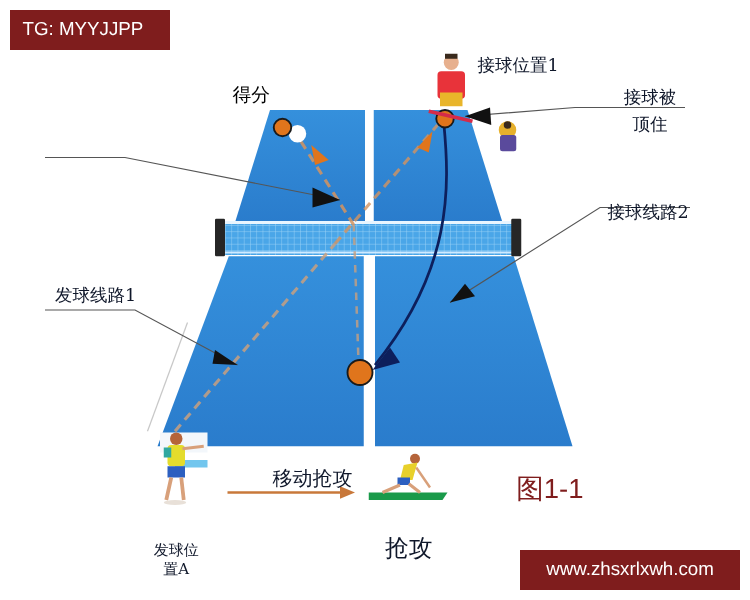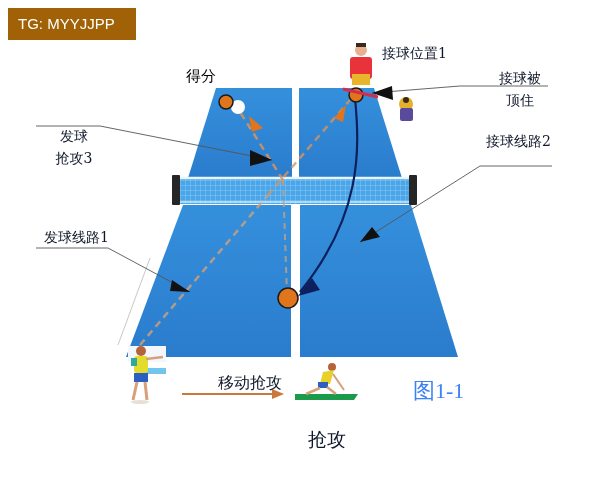--- a/index.html
+++ b/index.html
@@ -9,26 +9,26 @@
       font-family: "DejaVu Serif", "Liberation Serif", serif;
     }
     .stage { position: absolute; left: 0; top: 0; width: 600px; height: 480px; }
     svg.diagram { position: absolute; left: 0; top: 0; }
     .label {
       position: absolute; color: #0f172a; font-size: 14px; line-height: 17px;
       white-space: nowrap; font-family: "DejaVu Serif", "Liberation Serif", serif;
     }
     .label.center { text-align: center; margin-top: 25px; }
     .watermark {
-      position: absolute; background: #a16207; color: #ffffff;
+      position: absolute; background: #7f1d1d; color: #ffffff;
       font-family: "Liberation Sans", "DejaVu Sans", sans-serif;
       font-size: 15px; line-height: 32px; padding: 0 10px; box-sizing: border-box;
     }
     .score-label { color: #000000; font-size: 15px; }
-    .fig-label { color: #3b82f6; font-size: 22px; font-family: Liberation Serif, serif; }
+    .fig-label { color: #7f1d1d; font-size: 22px; font-family: Liberation Sans, sans-serif; }
     .attack-label { font-size: 19px; }
     .move-label { font-size: 16px; }
     .small-label { font-size: 12px; line-height: 15px; }
   </style>
 </head>
 <body>
 
 <div class="stage">
 
   <svg class="diagram" width="600" height="480" viewBox="0 0 600 480">
@@ -133,39 +133,40 @@
       <circle cx="332" cy="367" r="4" fill="#b5643a"></circle>
       <polygon points="323,372 334,370 330,384 320,384" fill="#e8d02a"></polygon>
       <rect x="318" y="382" width="10" height="6" fill="#2c5fc0"></rect>
       <line x1="320" y1="388" x2="306" y2="394" stroke="#d8a07a" stroke-width="2.5"></line>
       <line x1="327" y1="387" x2="336" y2="394" stroke="#d8a07a" stroke-width="2.5"></line>
       <line x1="333" y1="374" x2="344" y2="390" stroke="#d8a07a" stroke-width="2"></line>
     </g>
   </svg>
 
   <div class="watermark" style="left:8px; top:8px; width:128px; height:32px;">TG: MYYJJPP</div>
+  <div class="watermark" style="left:416px; top:440px; width:176px; height:32px; line-height:32px; text-align:center;">www.zhsxrlxwh.com</div>
 
   <div class="label score-label" style="left:186px; top:68px;">得分</div>
 
-  <div class="label center" style="left:46px; top:103px; width:56px;">
-    <div>发球</div>
-    <div style="margin-top:5px;">抢攻3</div>
-  </div>
 
   <div class="label" style="left:382px; top:45px;">接球位置1</div>
 
   <div class="label center" style="left:490px; top:45px; width:60px;">
     <div>接球被</div>
     <div style="margin-top:5px;">顶住</div>
   </div>
 
-  <div class="label" style="left:486px; top:133px;">接球线路2</div>
+  <div class="label" style="left:486px; top:162px;">接球线路2</div>
 
   <div class="label" style="left:44px; top:229px;">发球线路1</div>
 
+  <div class="label center small-label" style="left:118px; top:408px; width:46px;">
+    <div>发球位</div>
+    <div>置A</div>
+  </div>
 
   <div class="label move-label" style="left:218px; top:374px;">移动抢攻</div>
 
   <div class="label attack-label" style="left:308px; top:400px;margin-top:31px;">抢攻</div>
 
   <div class="label fig-label" style="left:413px; top:382px;">图1-1</div>
 
 </div>
 
 </body></html>

